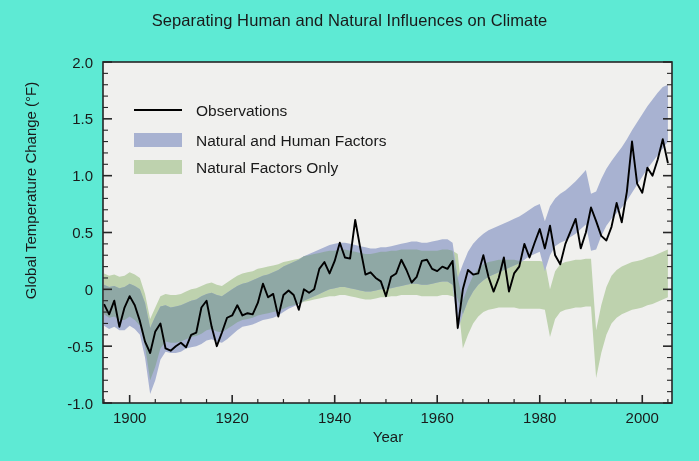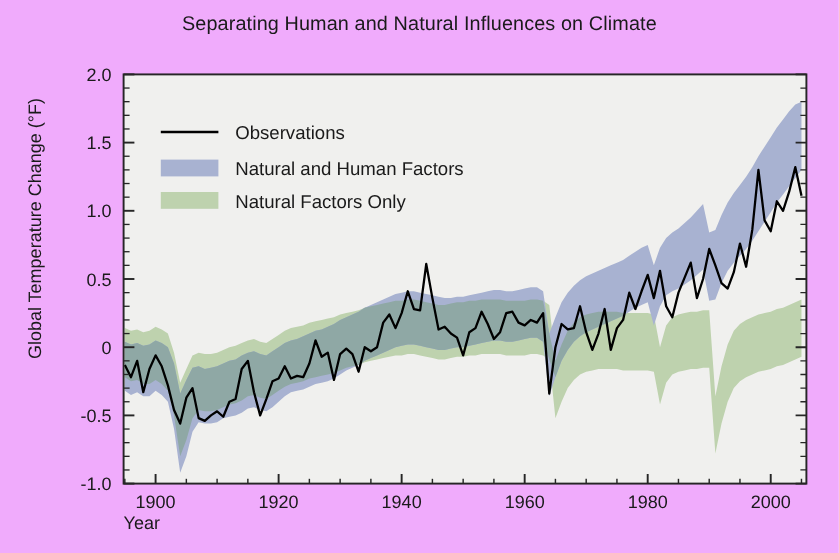--- a/index.html
+++ b/index.html
@@ -10,21 +10,21 @@
   body {
     width: 699px;
     height: 461px;
     font-family: "Liberation Sans", sans-serif;
     overflow: hidden;
   }
   #figure {
     position: relative;
     width: 699px;
     height: 461px;
-    background: #f0abfc;
+    background: #5eead4;
   }
   #chart-title {
     position: absolute;
     left: 0;
     top: 11px;
     width: 699px;
     text-align: center;
     font-size: 16.5px;
     color: #1a1a1a;
     letter-spacing: 0.1px;
@@ -38,21 +38,21 @@
     font-size: 15px;
     color: #1a1a1a;
     transform: rotate(-90deg);
     transform-origin: 50% 50%;
   }
   #x-axis-label {
     position: absolute;
     left: 103px;
     top: 428px;
     width: 570px;
-    text-align: left;
+    text-align: center;
     font-size: 15px;
     color: #1a1a1a;
   }
   svg#plot {
     position: absolute;
     left: 0;
     top: 0;
   }
   .tick-text {
     font-family: "Liberation Sans", sans-serif;

